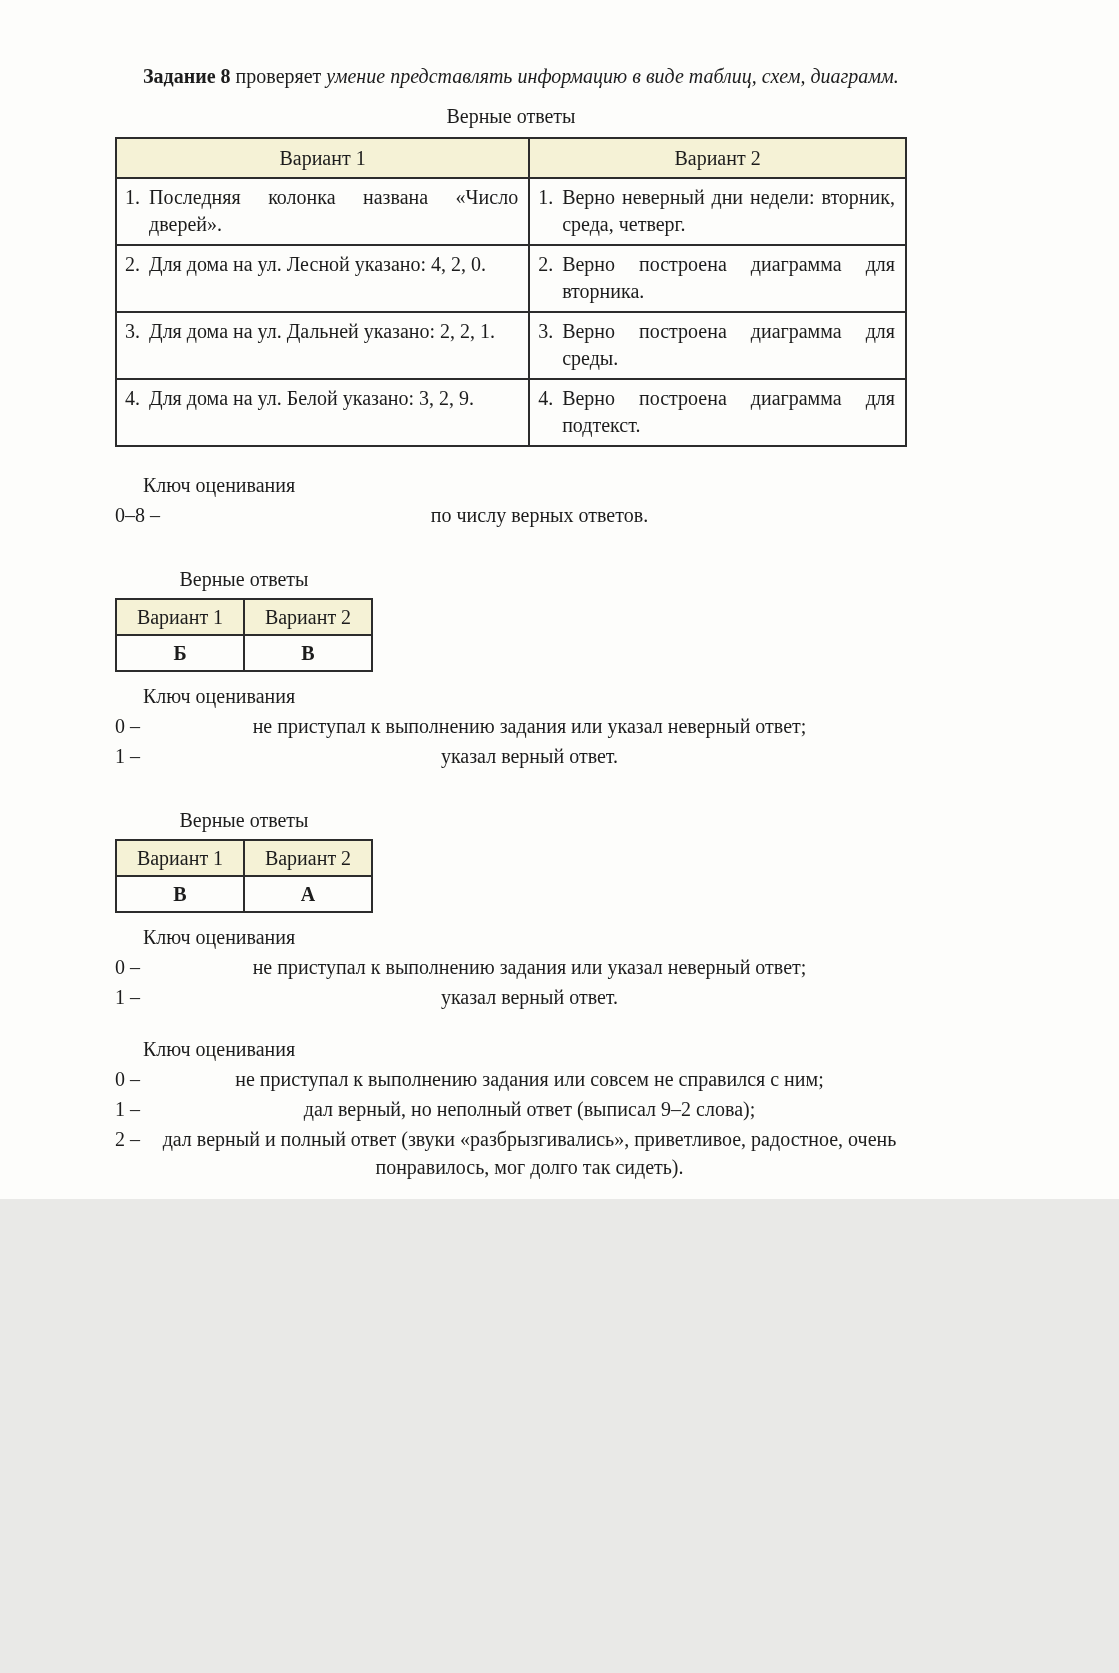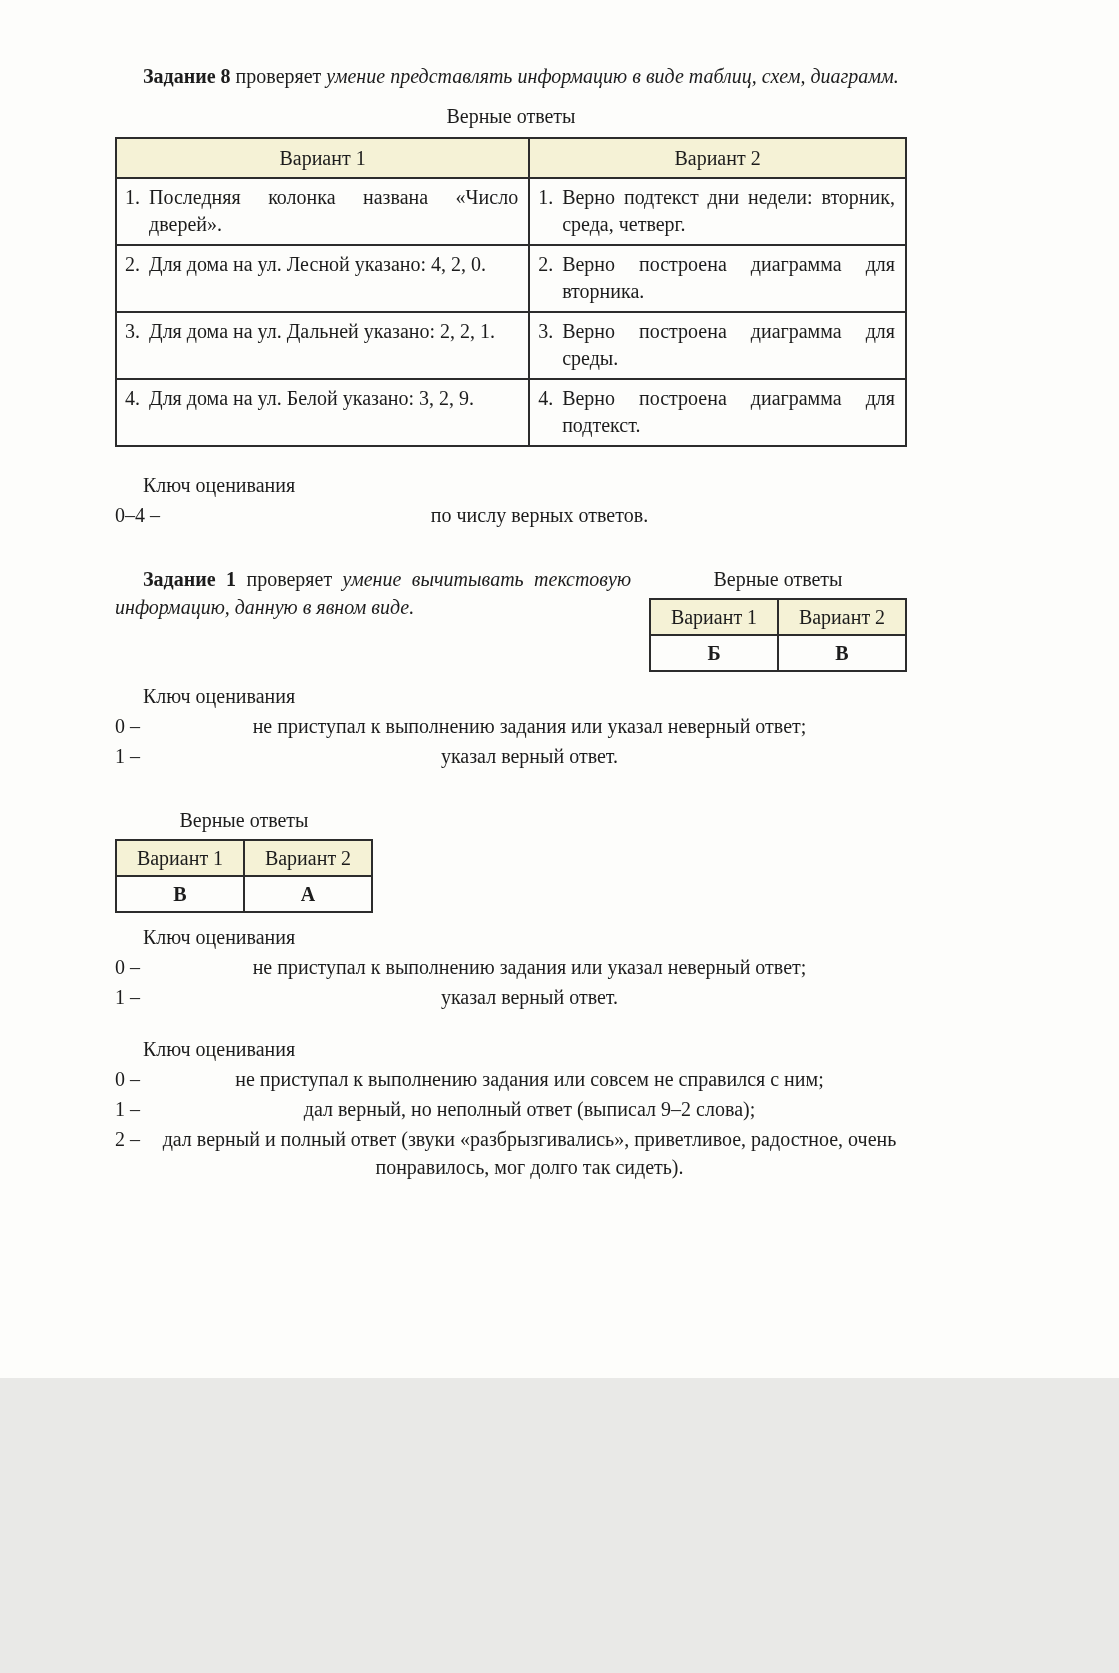--- a/index.html
+++ b/index.html
@@ -1,21 +1,21 @@
 <!DOCTYPE html>
 <html lang="ru"><head>
 <meta charset="utf-8">
 <style>
   * { margin:0; padding:0; box-sizing:border-box; }
   html,body { background:#e9e9e7; }
   body { font-family:"Liberation Serif","DejaVu Serif",serif; color:#1c1c1c; }
 
   .page {
     position:relative;
-    width:1119px; height:1378px;
+    width:1119px; height:1199px;
     background:#fdfdfb;
     margin:0 auto;
     overflow:hidden;
   }
   .content {
     position:absolute;
     left:115px; top:62px;
     width:792px;
     font-size:20px;
     line-height:1.4;
@@ -135,21 +135,21 @@
         <tr>
           <td>
               <div class="cell">
                 <span class="num">1.</span>
                 <span class="txt">Последняя колонка названа «Число дверей».</span>
               </div>
             </td>
           <td>
               <div class="cell">
                 <span class="num">1.</span>
-                <span class="txt">Верно подтекст дни недели: вторник, среда, четверг.</span>
+                <span class="txt">Верно неверный дни недели: вторник, среда, четверг.</span>
               </div>
             </td>
         </tr>
         <tr>
           <td>
               <div class="cell">
                 <span class="num">2.</span>
                 <span class="txt">Для дома на ул. Лесной указано: 4, 2, 0.</span>
               </div>
             </td>
@@ -187,66 +187,65 @@
                 <span class="txt">Верно построена диаграмма для подтекст.</span>
               </div>
             </td>
         </tr>
       </tbody>
     </table>
 
     <div class="key-block">
       <div class="key-label">Ключ оценивания</div>
       <div class="key-line">
-        <span class="kprefix">0–4 –</span>
+        <span class="kprefix">0–8 –</span>
         <span class="ktext">по числу верных ответов.</span>
       </div>
     </div>
 
-
-    <div class="task-row">
-      <p class="para task-para"><b>Задание 1</b><span> проверяет </span><span class="skill">умение вычитывать текстовую информацию, данную в явном виде.</span></p>
-      <div class="answers-box">
-        <div class="small-caption">Верные ответы</div>
-        <table class="small">
-          <tbody>
-              <tr>
-            <th>Вариант 1</th>
-            <th>Вариант 2</th>
-          </tr>
-          <tr>
-            <td>Б</td>
-            <td>В</td>
-          </tr>
-        </tbody>
-          </table>
-      </div>
-    </div>
-    <div class="key-block task-key">
-      <div class="key-label">Ключ оценивания</div>
-      <div class="key-line">
-        <span class="kprefix">0 –</span>
-        <span class="ktext">не приступал к выполнению задания или указал неверный ответ;</span>
-      </div>
-      <div class="key-line">
-        <span class="kprefix">1 –</span>
-        <span class="ktext">указал верный ответ.</span>
-      </div>
-    </div>
 
     <div class="task-row">
       <div class="answers-box">
         <div class="small-caption">Верные ответы</div>
         <table class="small">
           <tbody>
               <tr>
             <th>Вариант 1</th>
             <th>Вариант 2</th>
           </tr>
           <tr>
+            <td>Б</td>
+            <td>В</td>
+          </tr>
+        </tbody>
+          </table>
+      </div>
+    </div>
+    <div class="key-block task-key">
+      <div class="key-label">Ключ оценивания</div>
+      <div class="key-line">
+        <span class="kprefix">0 –</span>
+        <span class="ktext">не приступал к выполнению задания или указал неверный ответ;</span>
+      </div>
+      <div class="key-line">
+        <span class="kprefix">1 –</span>
+        <span class="ktext">указал верный ответ.</span>
+      </div>
+    </div>
+
+    <div class="task-row">
+      <div class="answers-box">
+        <div class="small-caption">Верные ответы</div>
+        <table class="small">
+          <tbody>
+              <tr>
+            <th>Вариант 1</th>
+            <th>Вариант 2</th>
+          </tr>
+          <tr>
             <td>В</td>
             <td>А</td>
           </tr>
         </tbody>
           </table>
       </div>
     </div>
     <div class="key-block task-key">
       <div class="key-label">Ключ оценивания</div>
       <div class="key-line">

